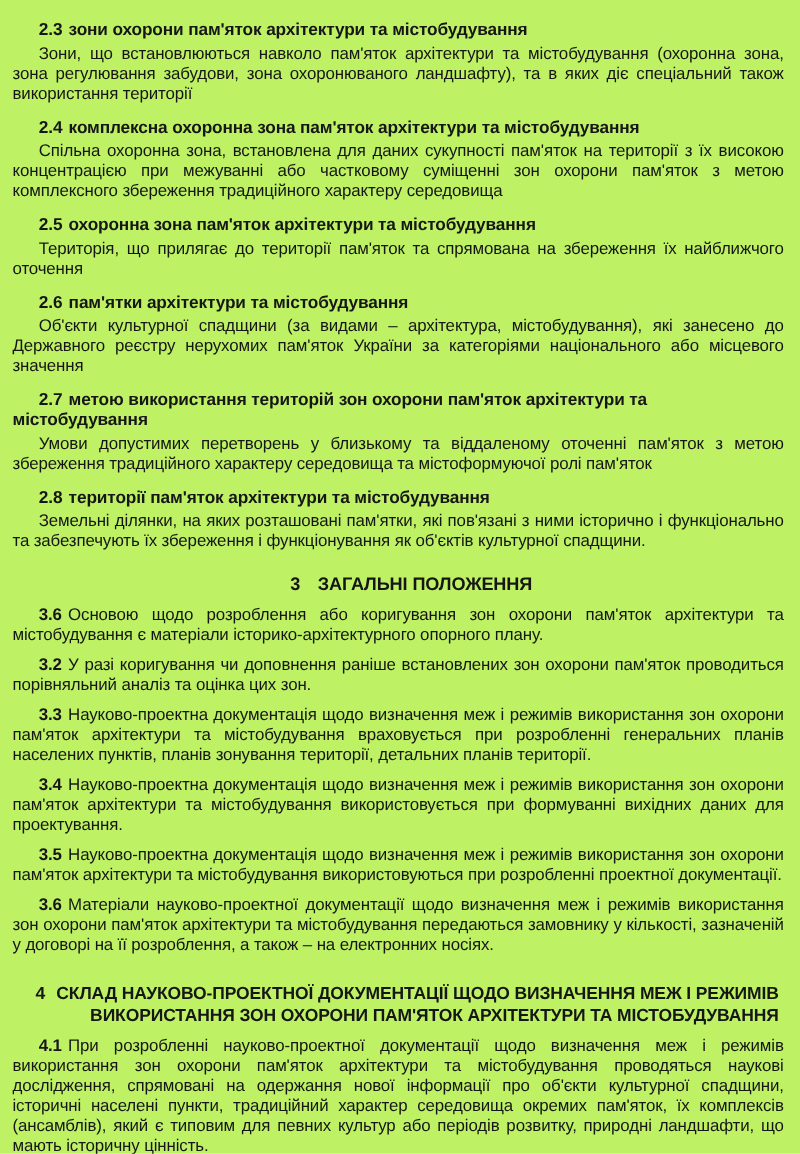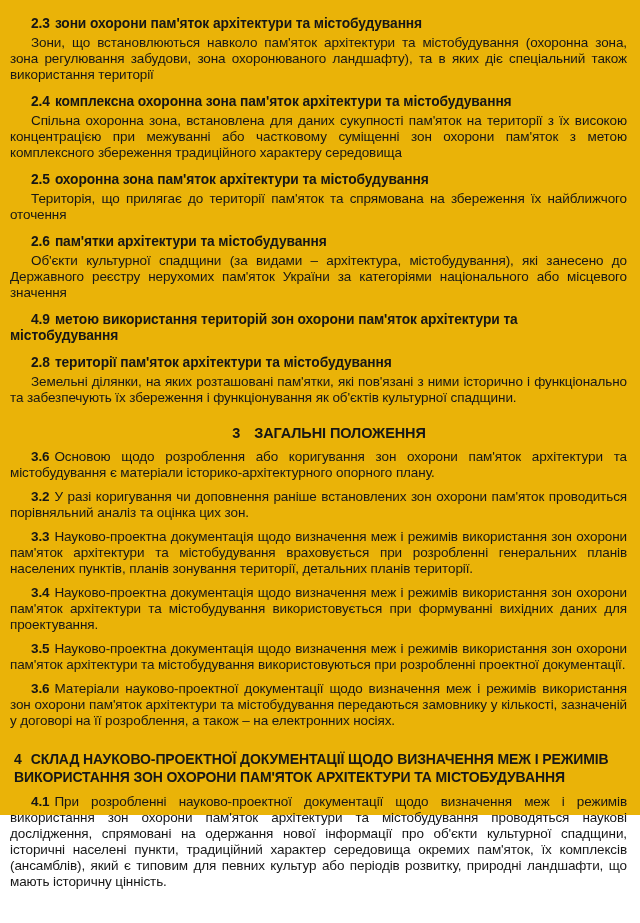--- a/index.html
+++ b/index.html
@@ -10,23 +10,23 @@
   body {
     width: 640px;
     height: 923px;
     overflow: hidden;
     font-family: "Liberation Sans", sans-serif;
     color: #161616;
   }
   .page {
     box-sizing: border-box;
     width: 640px;
-    height: 815px;
+    height: 923px;
     padding: 5px 13px 0 10px;
-    background: #eab308;
+    background: #bef264;
   }
   p {
     margin: 0;
     font-size: 13.5px;
     line-height: 16px;
     text-align: justify;
     letter-spacing: -0.1px;
   }
   .indent { text-indent: 21px; }
   .term-heading {
@@ -45,21 +45,21 @@
     text-align: center;
     text-indent: 21px;
   }
   .sec-num { margin-right: 14px; }
   .chapter-heading {
     font-weight: bold;
     font-size: 14px;
     line-height: 18px;
     margin-top: 21px;
     margin-bottom: 6px;
-    text-align: left;
+    text-align: right;
     padding: 0 4px;
   }
   .chapter-heading .sec-num { margin-right: 9px; }
   .clause { margin-top: 8px; }
   .body-para { margin-top: 1px; }
 </style>
 </head>
 <body>
 
 <div class="page">
@@ -69,21 +69,22 @@
 
   <p class="term-heading indent"><span class="num">2.4</span><span>комплексна охоронна зона пам'яток архітектури та містобудування</span></p>
   <p class="body-para indent">Спільна охоронна зона, встановлена для даних сукупності пам'яток на території з їх високою концентрацією при межуванні або частковому суміщенні зон охорони пам'яток з метою комплексного збереження традиційного характеру середовища</p>
 
   <p class="term-heading indent"><span class="num">2.5</span><span>охоронна зона пам'яток архітектури та містобудування</span></p>
   <p class="body-para indent">Територія, що прилягає до території пам'яток та спрямована на збереження їх найближчого оточення</p>
 
   <p class="term-heading indent"><span class="num">2.6</span><span>пам'ятки архітектури та містобудування</span></p>
   <p class="body-para indent">Об'єкти культурної спадщини (за видами – архітектура, містобудування), які занесено до Державного реєстру нерухомих пам'яток України за категоріями національного або місцевого значення</p>
 
-  <p class="term-heading indent"><span class="num">4.9</span><span>метою використання територій зон охорони пам'яток архітектури та містобудування</span></p>
+  <p class="term-heading indent"><span class="num">2.7</span><span>метою використання територій зон охорони пам'яток архітектури та містобудування</span></p>
+  <p class="body-para indent">Умови допустимих перетворень у близькому та віддаленому оточенні пам'яток з метою збереження традиційного характеру середовища та містоформуючої ролі пам'яток</p>
 
   <p class="term-heading indent"><span class="num">2.8</span><span>території пам'яток архітектури та містобудування</span></p>
   <p class="body-para indent">Земельні ділянки, на яких розташовані пам'ятки, які пов'язані з ними історично і функціонально та забезпечують їх збереження і функціонування як об'єктів культурної спадщини.</p>
 
   <p class="section-heading"><span class="sec-num">3</span><span>ЗАГАЛЬНІ ПОЛОЖЕННЯ</span></p>
 
   <p class="clause indent"><b class="num">3.6</b><span>Основою щодо розроблення або коригування зон охорони пам'яток архітектури та містобудування є матеріали історико-архітектурного опорного плану.</span></p>
   <p class="clause indent"><b class="num">3.2</b><span>У разі коригування чи доповнення раніше встановлених зон охорони пам'яток проводиться порівняльний аналіз та оцінка цих зон.</span></p>
   <p class="clause indent"><b class="num">3.3</b><span>Науково-проектна документація щодо визначення меж і режимів використання зон охорони пам'яток архітектури та містобудування враховується при розробленні генеральних планів населених пунктів, планів зонування території, детальних планів території.</span></p>
   <p class="clause indent"><b class="num">3.4</b><span>Науково-проектна документація щодо визначення меж і режимів використання зон охорони пам'яток архітектури та містобудування використовується при формуванні вихідних даних для проектування.</span></p>

